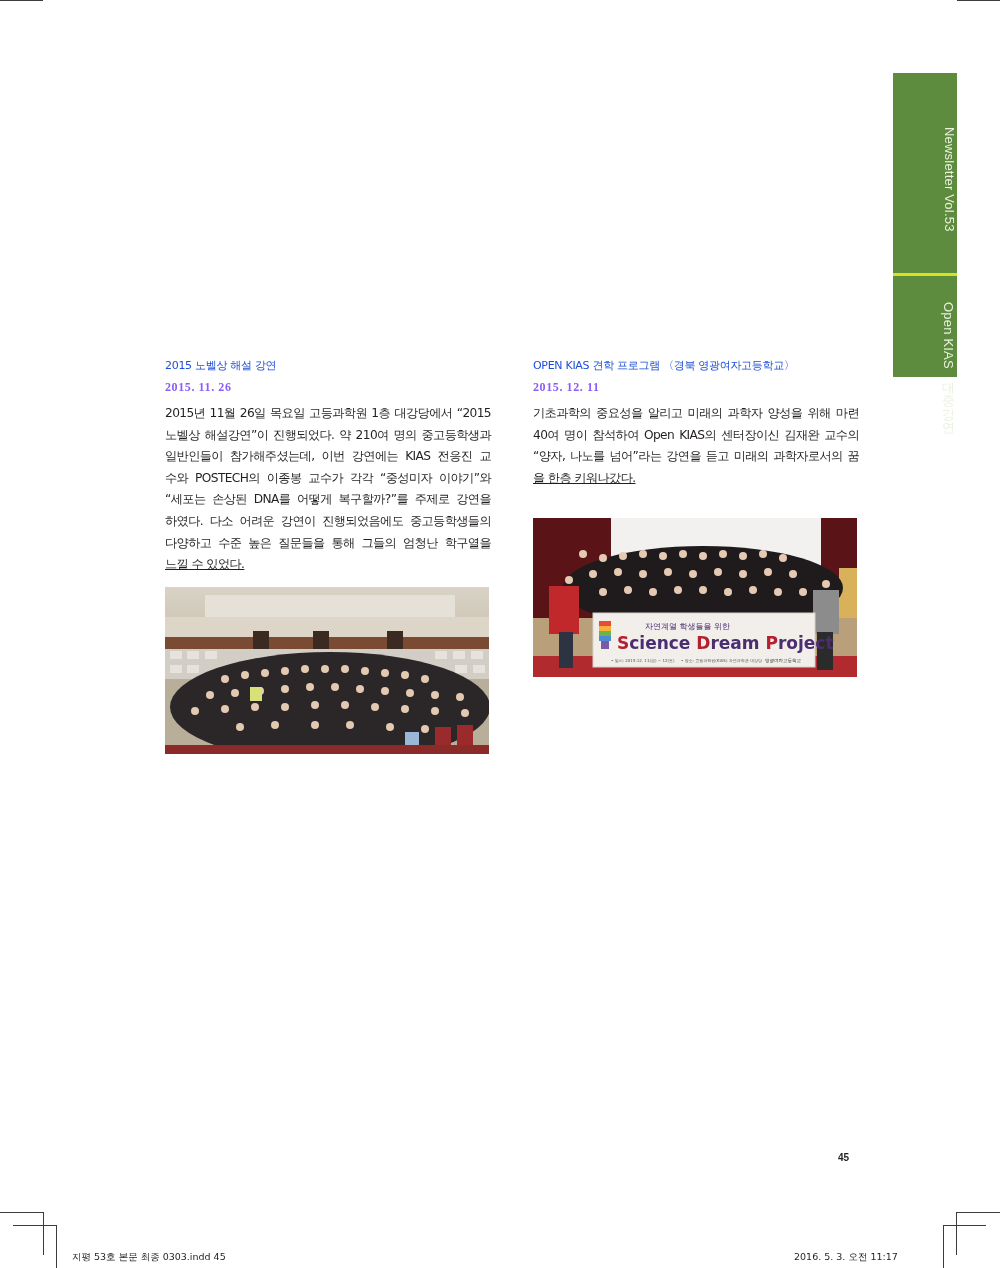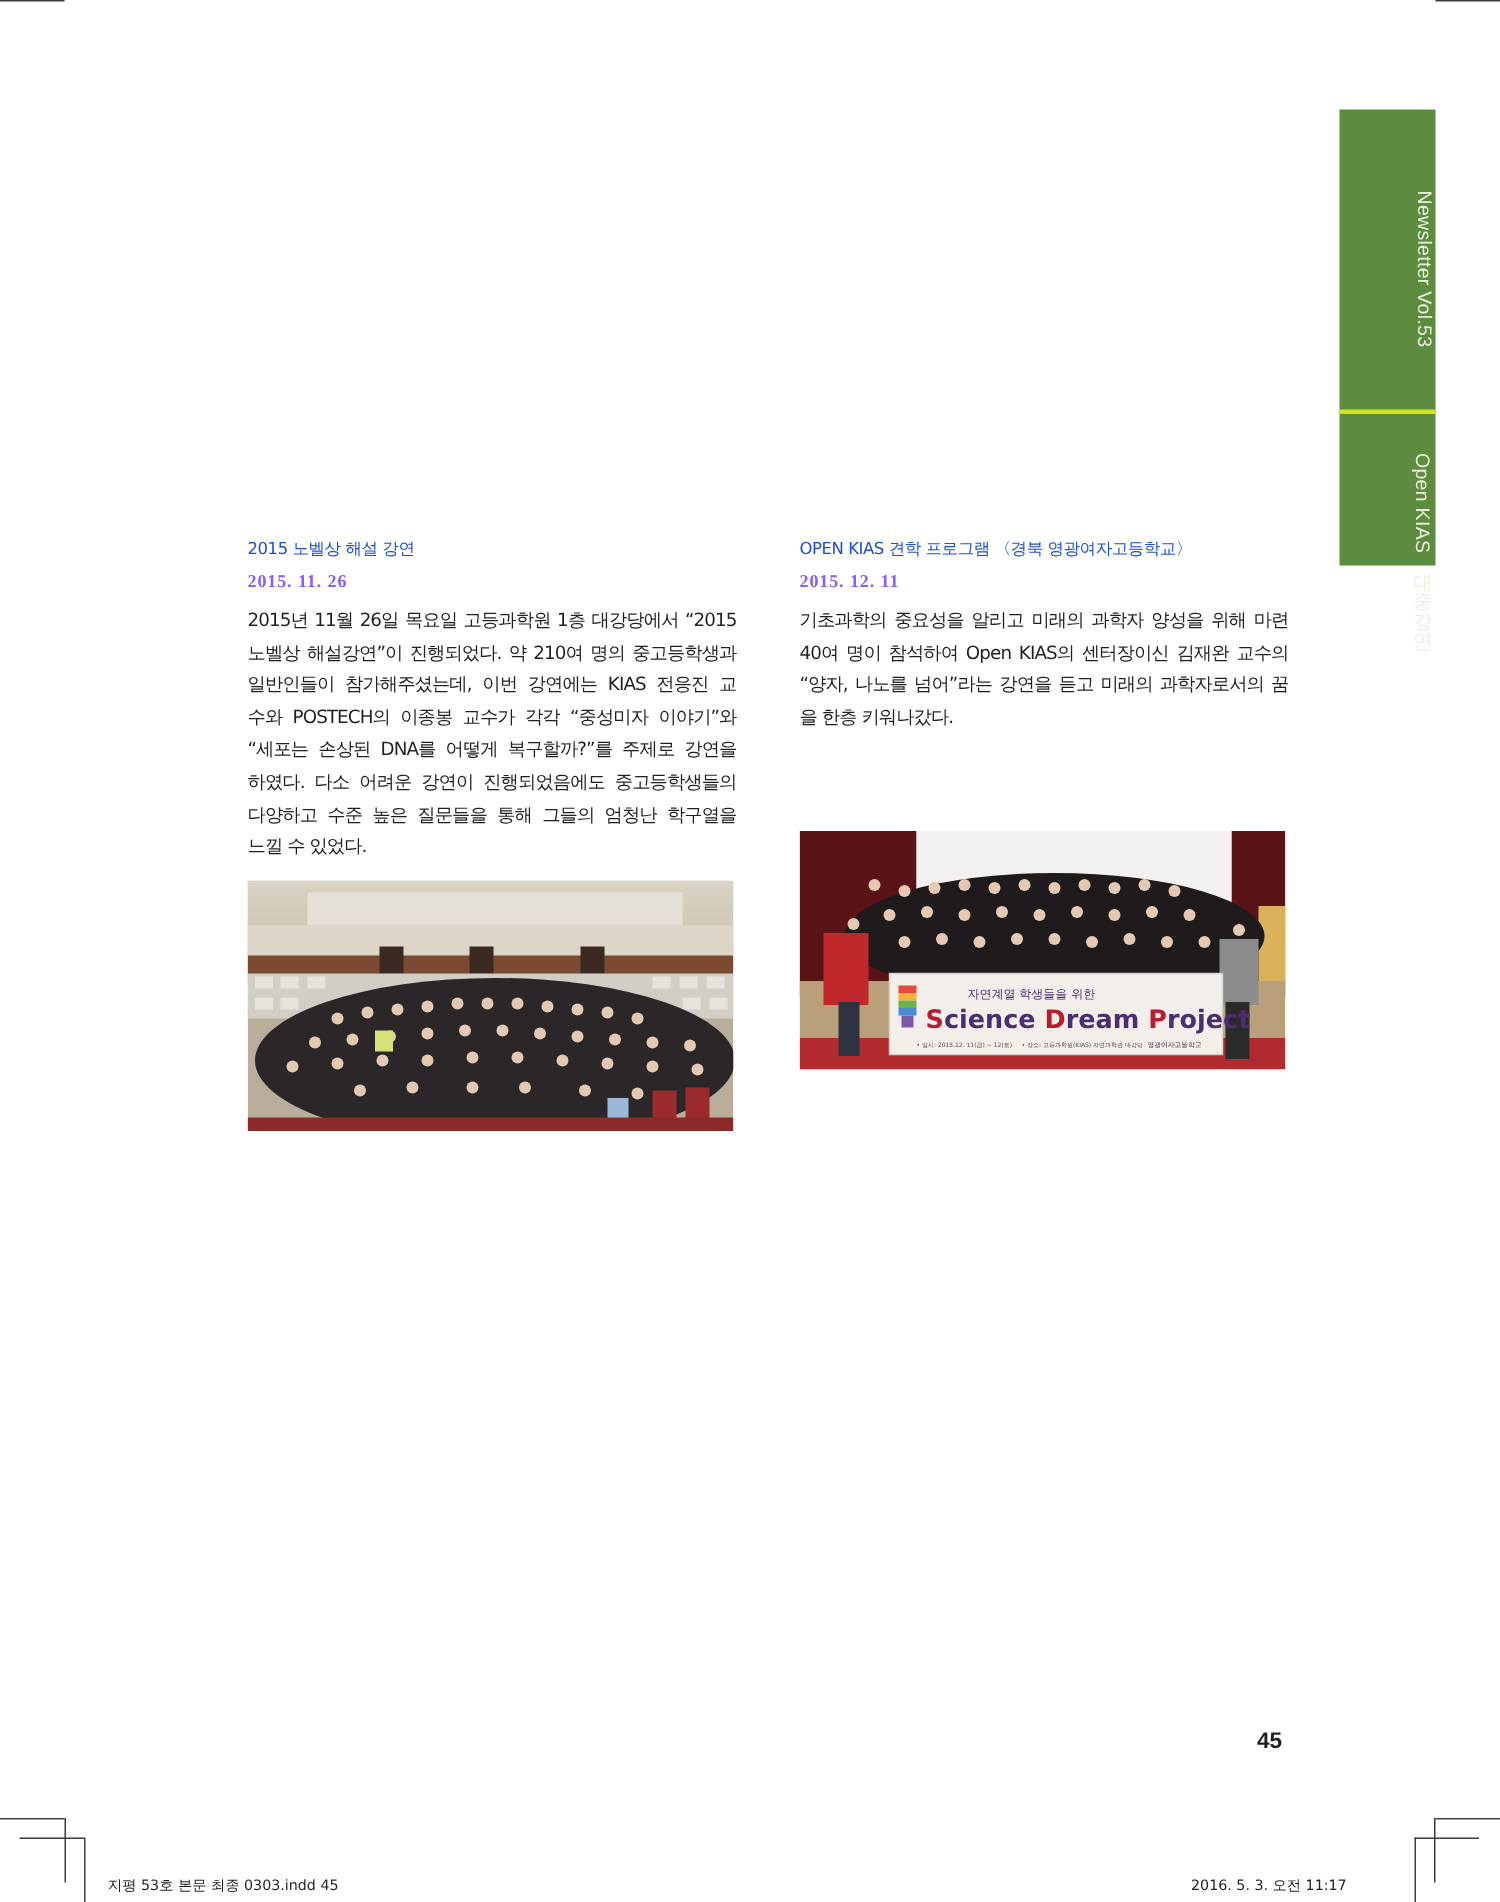--- a/index.html
+++ b/index.html
@@ -20,25 +20,25 @@
   .side-tab .vt2 { top: 216px; height: 150px; }
 
   .article { position: absolute; width: 326px; }
   .article h2 { margin: 0; font-weight: normal; font-size: 11px; color: #1d4ed8; letter-spacing: -0.3px;
                 white-space: nowrap; font-family: "DejaVu Sans", sans-serif; }
   .article .date { margin-top: 7px; font-size: 12px; font-weight: bold; color: #8b5cf6; letter-spacing: 0.6px;
                    font-family: Liberation Serif, serif; }
   .article .body { margin-top: 8px; font-size: 12.2px; line-height: 21.6px; letter-spacing: -0.6px;
                    text-align: justify; color: #231f20; }
   .article .body span { display: block; white-space: nowrap; text-align-last: justify; }
-  .article .body span.last { text-align-last: left; }
+  .article .body span.last { text-align-last: left; text-decoration: underline; }
 
   .photo { position: absolute; overflow: hidden; }
 
-  .page-number { position: absolute; left: 838px; top: 1152px; font-size: 15px; font-weight: bold;
+  .page-number { position: absolute; left: 838px; top: 1152px; font-size: 10px; font-weight: bold;
                  font-family: "Liberation Sans", sans-serif; color: #231f20; }
   .slug-left { position: absolute; left: 72px; top: 1251px; font-size: 9.5px; color: #231f20;
                font-family: "DejaVu Sans", sans-serif; }
   .slug-right { position: absolute; left: 794px; top: 1251px; font-size: 9.5px; color: #231f20;
                 font-family: "DejaVu Sans", sans-serif; }
 </style>
 </head>
 <body>
 
 <div class="mark" style="left:0;top:0;width:43px;height:1px;"></div>
@@ -155,21 +155,21 @@
   <h2>OPEN KIAS 견학 프로그램 〈경북 영광여자고등학교〉</h2>
   <div class="date">2015. 12. 11</div>
   <div class="body">
     <span>기초과학의 중요성을 알리고 미래의 과학자 양성을 위해 마련</span>
     <span>40여 명이 참석하여 Open KIAS의 센터장이신 김재완 교수의</span>
     <span>“양자, 나노를 넘어”라는 강연을 듣고 미래의 과학자로서의 꿈</span>
     <span class="last">을 한층 키워나갔다.</span>
   </div>
 </div>
 
-<div class="photo" style="left:533px;top:518px;width:324px;height:199px;margin-top:36px;">
+<div class="photo" style="left:533px;top:518px;width:324px;height:199px;">
   <svg width="324" height="159" viewBox="0 0 324 159">
     <rect width="324" height="159" fill="#e9e6e3"></rect>
     <rect x="0" y="0" width="78" height="110" fill="#5a1418"></rect>
     <rect x="288" y="0" width="36" height="110" fill="#5a1418"></rect>
     <rect x="78" y="0" width="210" height="80" fill="#f2f1ef"></rect>
     <rect x="306" y="50" width="18" height="60" fill="#d9b15a"></rect>
     <rect x="0" y="100" width="324" height="40" fill="#b9a07a"></rect>
     <rect x="0" y="138" width="324" height="21" fill="#b02a2e"></rect>
     <ellipse cx="170" cy="70" rx="140" ry="42" fill="#1f1b1d"></ellipse>
     <g fill="#e6c9b3">

